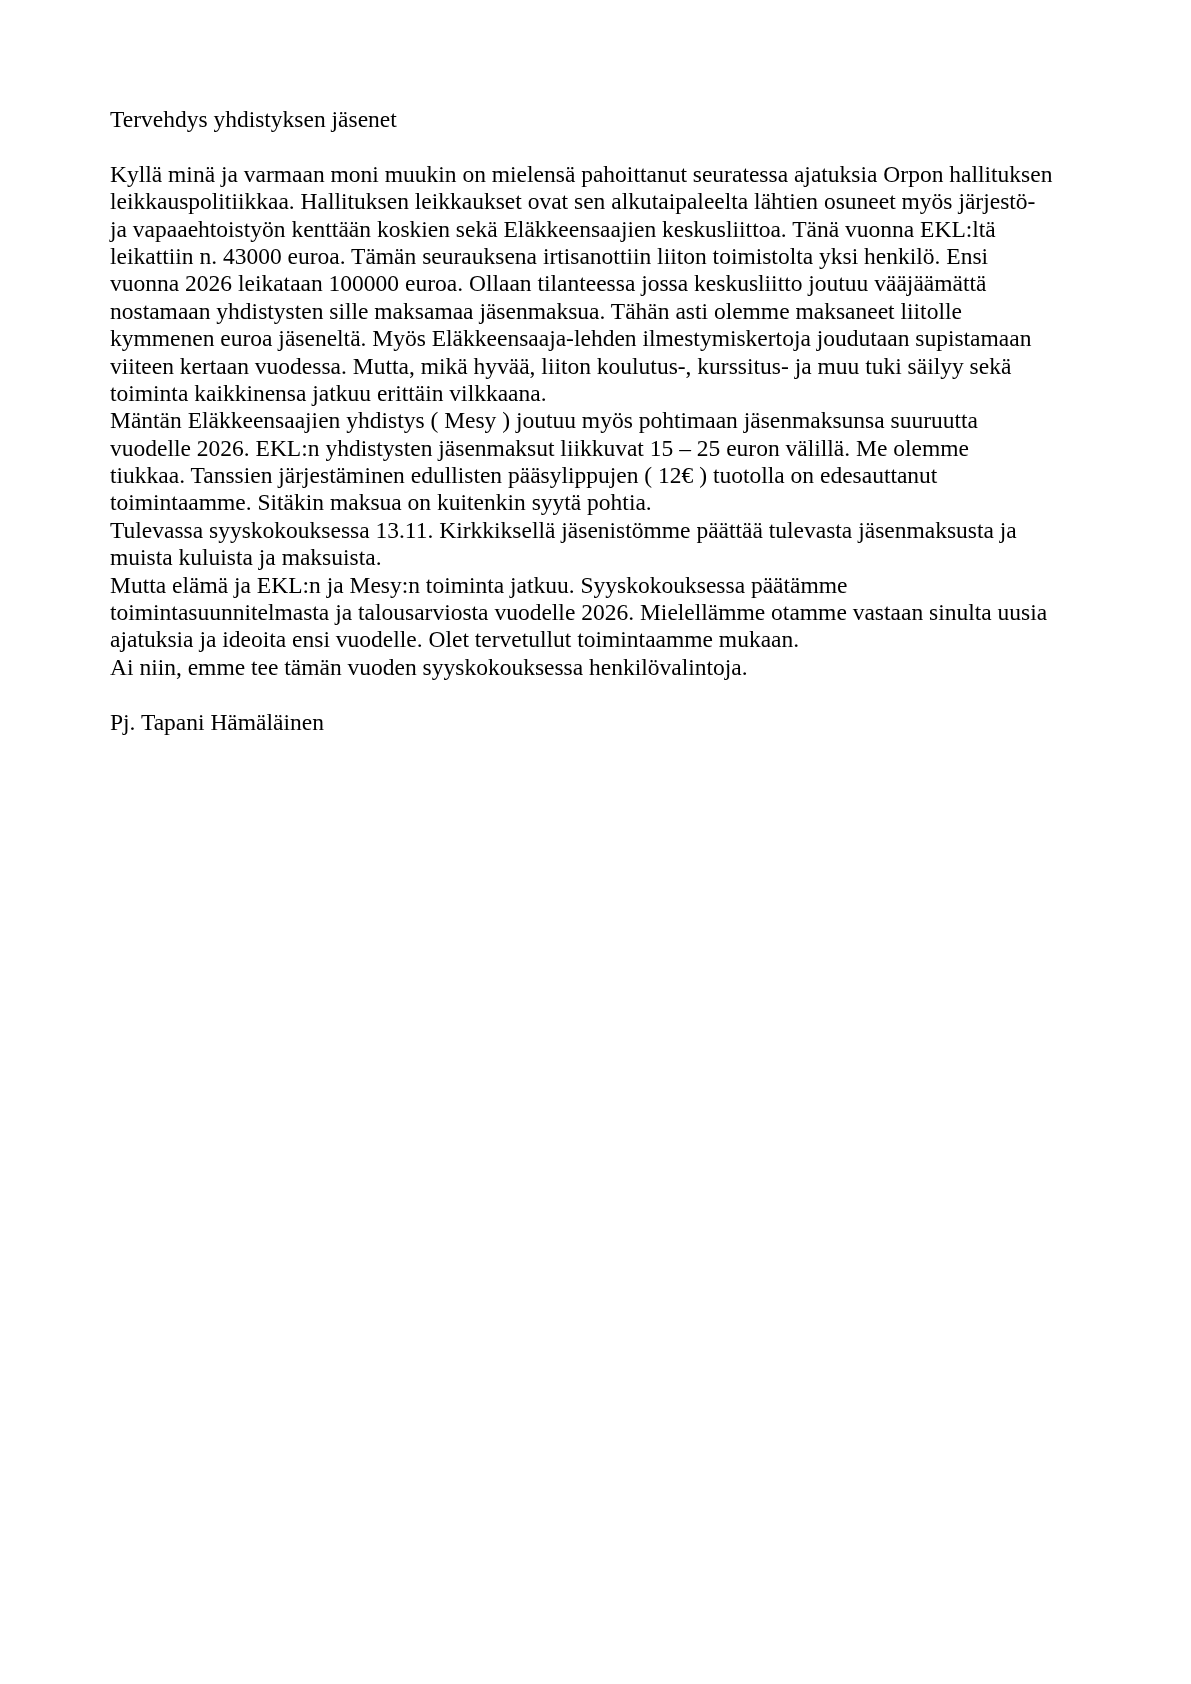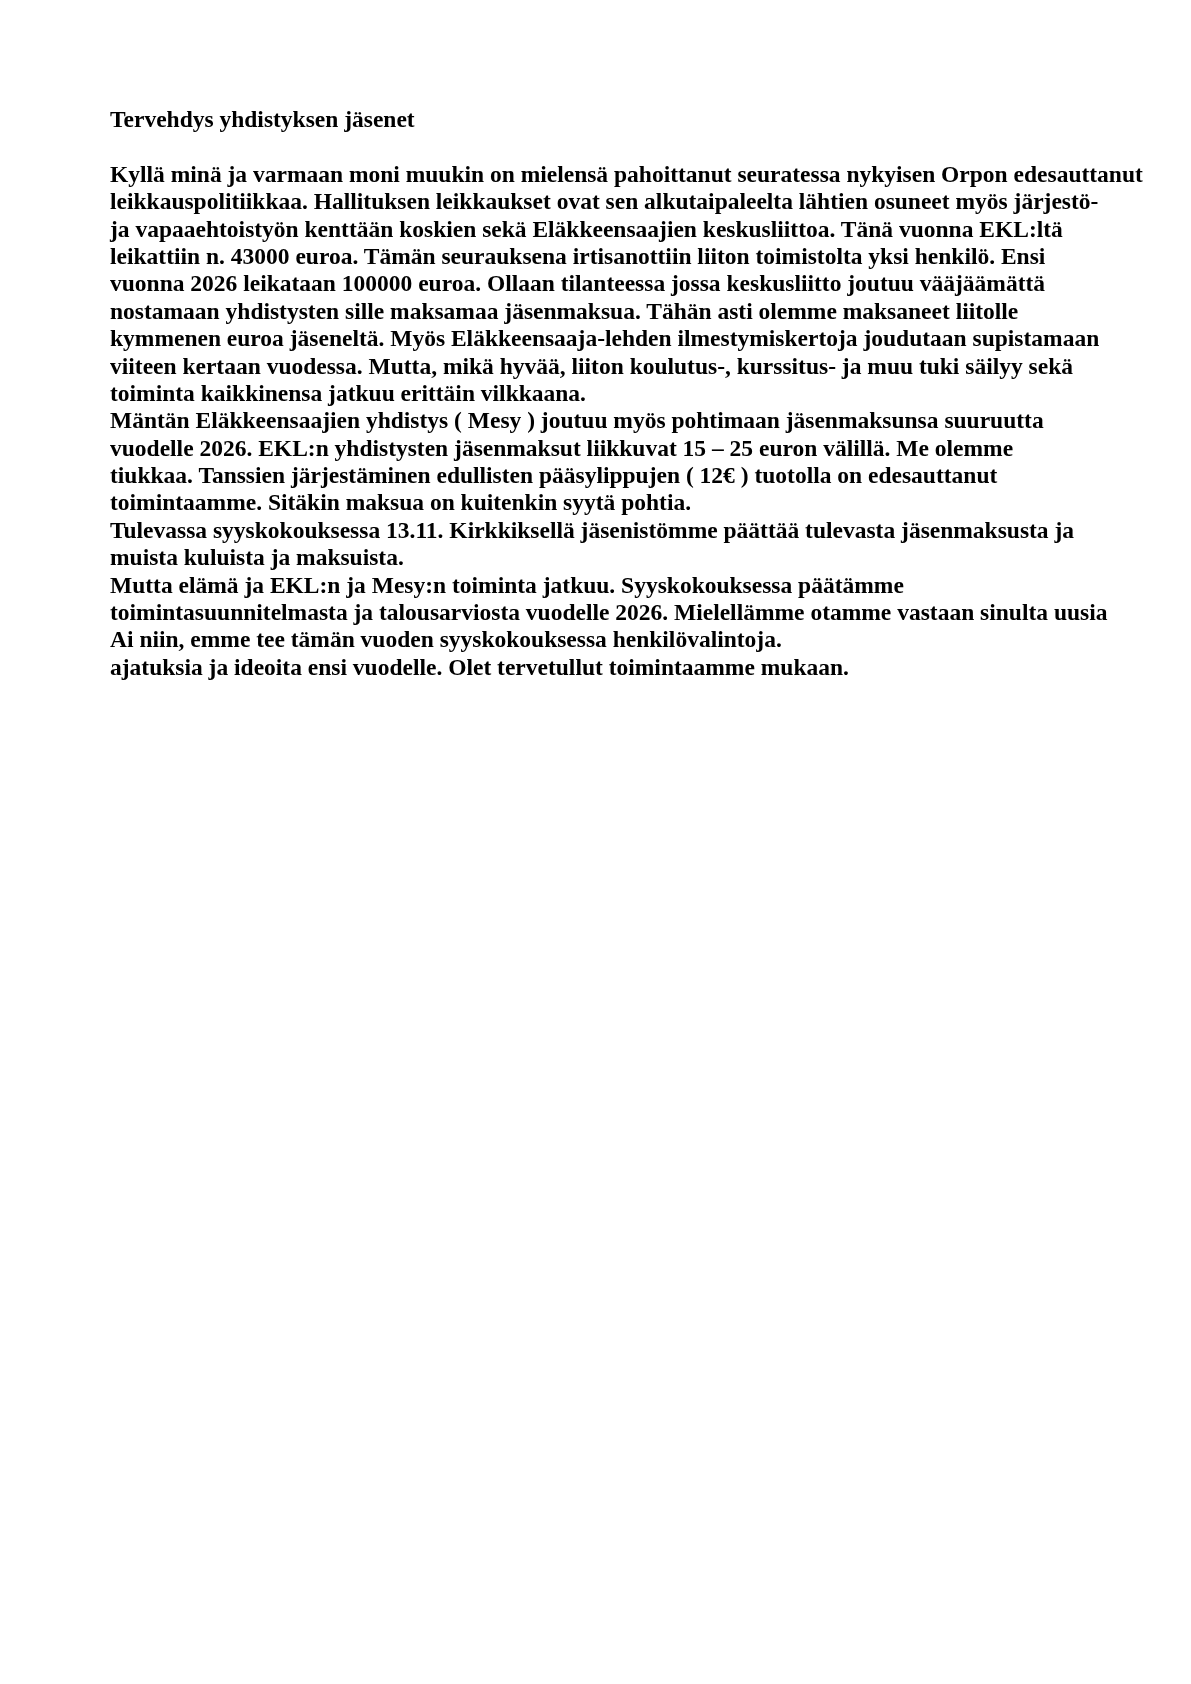--- a/index.html
+++ b/index.html
@@ -19,52 +19,52 @@
   .letter-content {
     position: absolute;
     left: 110px;
     top: 106px;
     font-size: 23.5px;
     line-height: 27.4px;
   }
   .line {
     height: 27.4px;
     white-space: nowrap;
-    font-weight: bold;
   }
   .blank-line {
     height: 27.4px;
   }
 </style>
 </head>
 <body>
 
 <div class="page">
   <div class="letter-content">
 
     <div class="line">Tervehdys yhdistyksen jäsenet</div>
     <div class="blank-line"></div>
 
-    <div class="line">Kyllä minä ja varmaan moni muukin on mielensä pahoittanut seuratessa nykyisen Orpon edesauttanut</div>
+    <div class="line">Kyllä minä ja varmaan moni muukin on mielensä pahoittanut seuratessa ajatuksia Orpon hallituksen</div>
     <div class="line">leikkauspolitiikkaa. Hallituksen leikkaukset ovat sen alkutaipaleelta lähtien osuneet myös järjestö-</div>
     <div class="line">ja vapaaehtoistyön kenttään koskien sekä Eläkkeensaajien keskusliittoa. Tänä vuonna EKL:ltä</div>
     <div class="line">leikattiin n. 43000 euroa. Tämän seurauksena irtisanottiin liiton toimistolta yksi henkilö. Ensi</div>
     <div class="line">vuonna 2026 leikataan 100000 euroa. Ollaan tilanteessa jossa keskusliitto joutuu vääjäämättä</div>
     <div class="line">nostamaan yhdistysten sille maksamaa jäsenmaksua. Tähän asti olemme maksaneet liitolle</div>
     <div class="line">kymmenen euroa jäseneltä. Myös Eläkkeensaaja-lehden ilmestymiskertoja joudutaan supistamaan</div>
     <div class="line">viiteen kertaan vuodessa. Mutta, mikä hyvää, liiton koulutus-, kurssitus- ja muu tuki säilyy sekä</div>
     <div class="line">toiminta kaikkinensa jatkuu erittäin vilkkaana.</div>
     <div class="line">Mäntän Eläkkeensaajien yhdistys ( Mesy ) joutuu myös pohtimaan jäsenmaksunsa suuruutta</div>
     <div class="line">vuodelle 2026. EKL:n yhdistysten jäsenmaksut liikkuvat 15 – 25 euron välillä. Me olemme</div>
     <div class="line">tiukkaa. Tanssien järjestäminen edullisten pääsylippujen ( 12€ ) tuotolla on edesauttanut</div>
     <div class="line">toimintaamme. Sitäkin maksua on kuitenkin syytä pohtia.</div>
     <div class="line">Tulevassa syyskokouksessa 13.11. Kirkkiksellä jäsenistömme päättää tulevasta jäsenmaksusta ja</div>
     <div class="line">muista kuluista ja maksuista.</div>
     <div class="line">Mutta elämä ja EKL:n ja Mesy:n toiminta jatkuu. Syyskokouksessa päätämme</div>
     <div class="line">toimintasuunnitelmasta ja talousarviosta vuodelle 2026. Mielellämme otamme vastaan sinulta uusia</div>
+    <div class="line">ajatuksia ja ideoita ensi vuodelle. Olet tervetullut toimintaamme mukaan.</div>
     <div class="line">Ai niin, emme tee tämän vuoden syyskokouksessa henkilövalintoja.</div>
-    <div class="line">ajatuksia ja ideoita ensi vuodelle. Olet tervetullut toimintaamme mukaan.</div>
 
     <div class="blank-line"></div>
 
+    <div class="line">Pj. Tapani Hämäläinen</div>
 
   </div>
 </div>
 
 </body></html>

